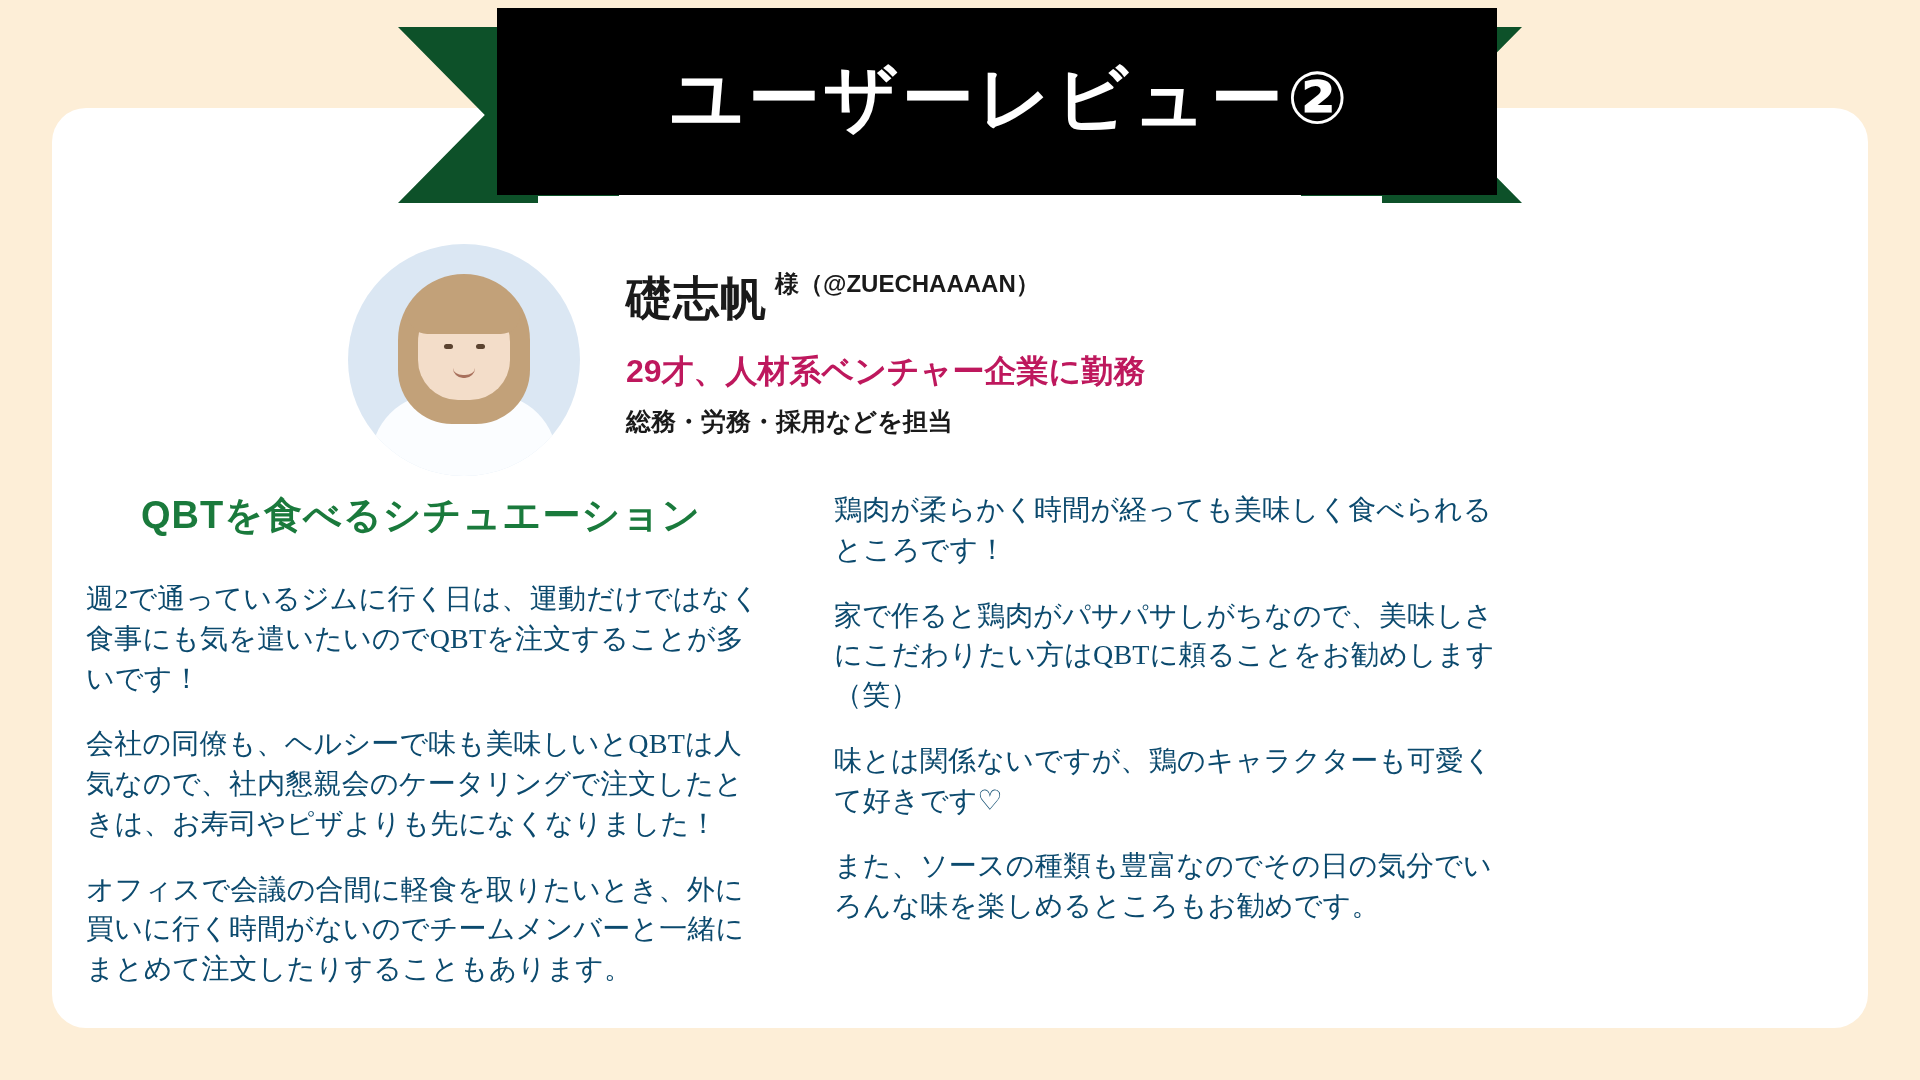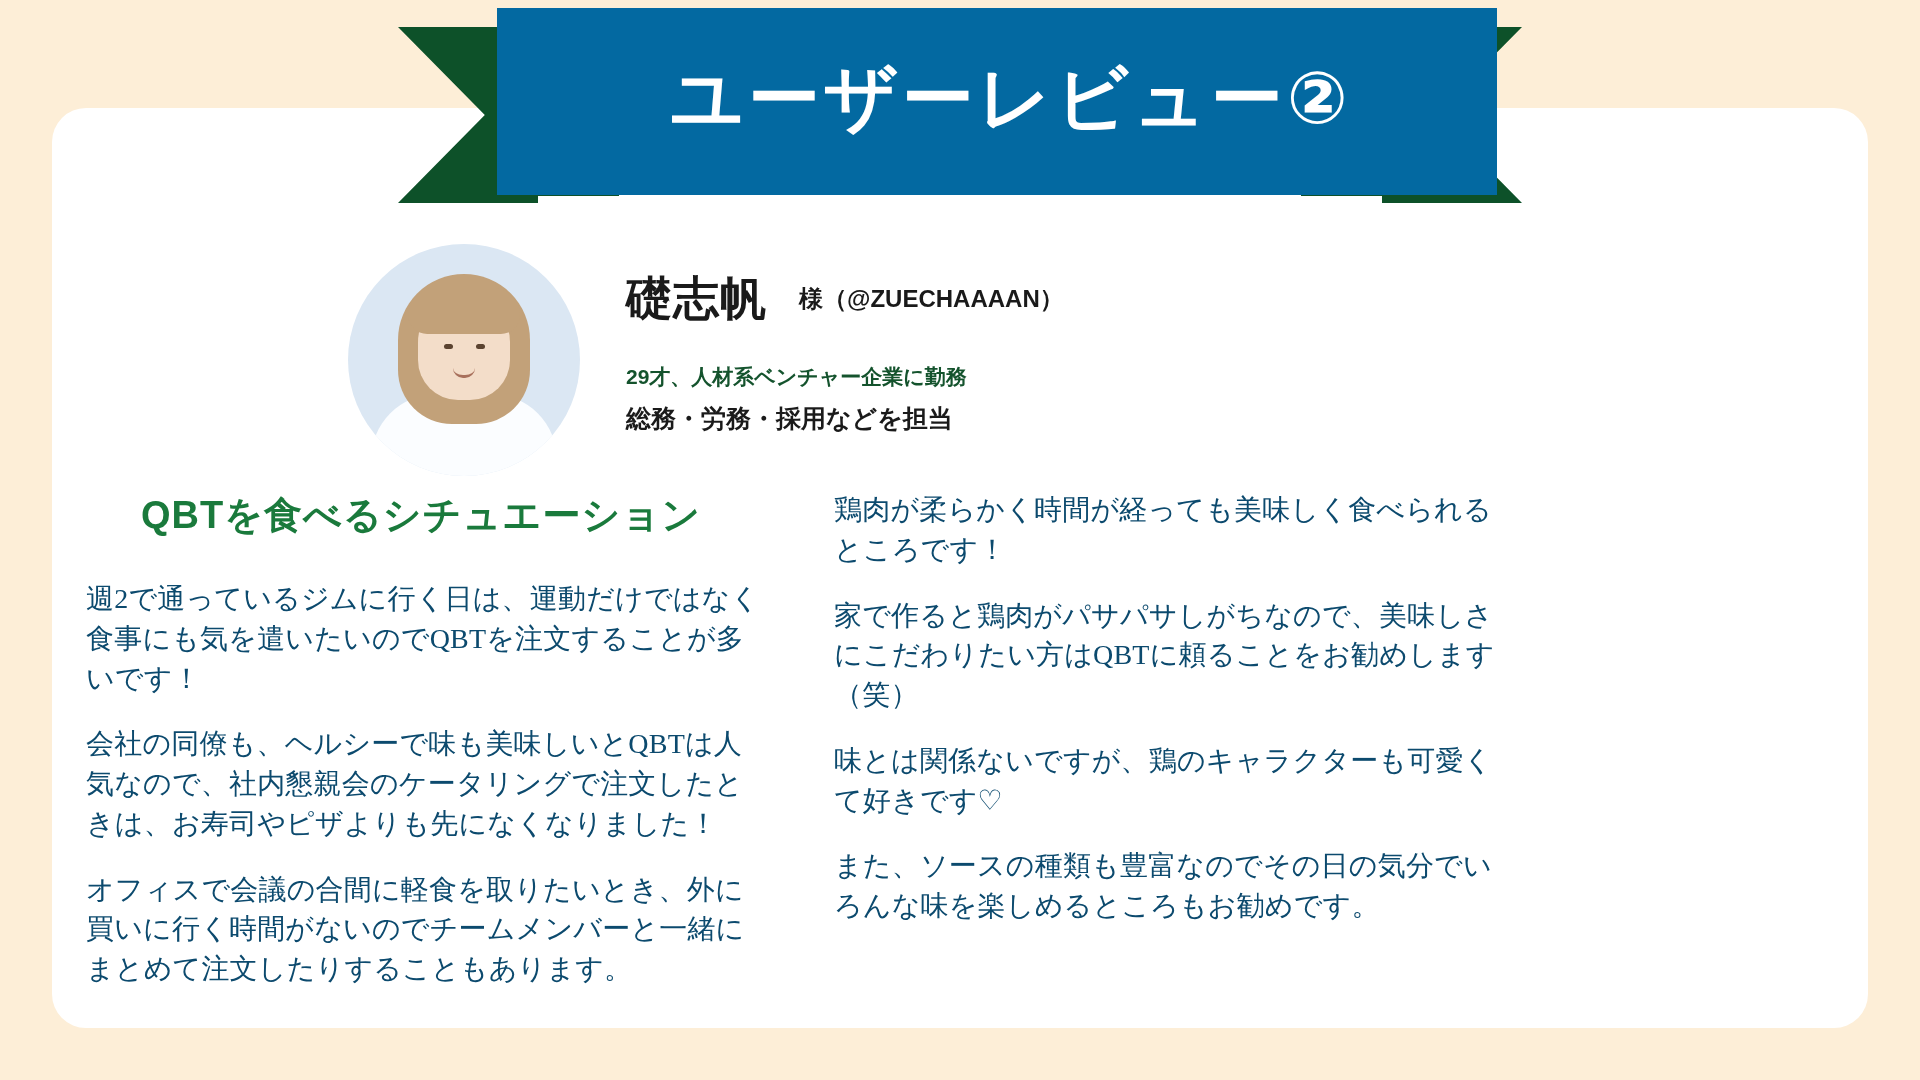--- a/index.html
+++ b/index.html
@@ -51,21 +51,21 @@
   .ribbon-tail.right {
     left: 1382px;
     clip-path: polygon(0 0, 100% 0, 38% 50%, 100% 100%, 0 100%);
   }
   .ribbon-body {
     position: absolute;
     left: 497px;
     top: 8px;
     width: 1000px;
     height: 187px;
-    background: #0369a1;
+    background: #000000;
     display: flex;
     align-items: center;
     justify-content: center;
     padding-left: 28px;
   }
   .ribbon-notch {
     position: absolute;
     top: 160px;
     width: 122px;
     height: 36px;
@@ -173,41 +173,40 @@
     height: 26px;
     background: #e8cdb6;
   }
 
   .profile-text {
     margin-left: 46px;
     padding-top: 24px;
   }
   .name-row {
     display: flex;
-    align-items: center;
+    align-items: flex-start;
     white-space: nowrap;
-    gap: 24px;
   }
   .name {
     font-size: 46px;
     font-weight: 700;
     color: #1a1a1a;
     letter-spacing: 1px;
   }
   .handle {
     font-size: 24px;
     font-weight: 700;
     color: #1a1a1a;
     margin-left: 8px;
   }
   .job {
-    font-size: 21px;
-    font-weight: 700;
-    color: #14532d;
-    margin-top: 33px;
+    font-size: 32px;
+    font-weight: 700;
+    color: #be185d;
+    margin-top: 20px;
     white-space: nowrap;
   }
   .duty {
     font-size: 25px;
     font-weight: 700;
     color: #1a1a1a;
     margin-top: 11px;
     white-space: nowrap;
   }
 

